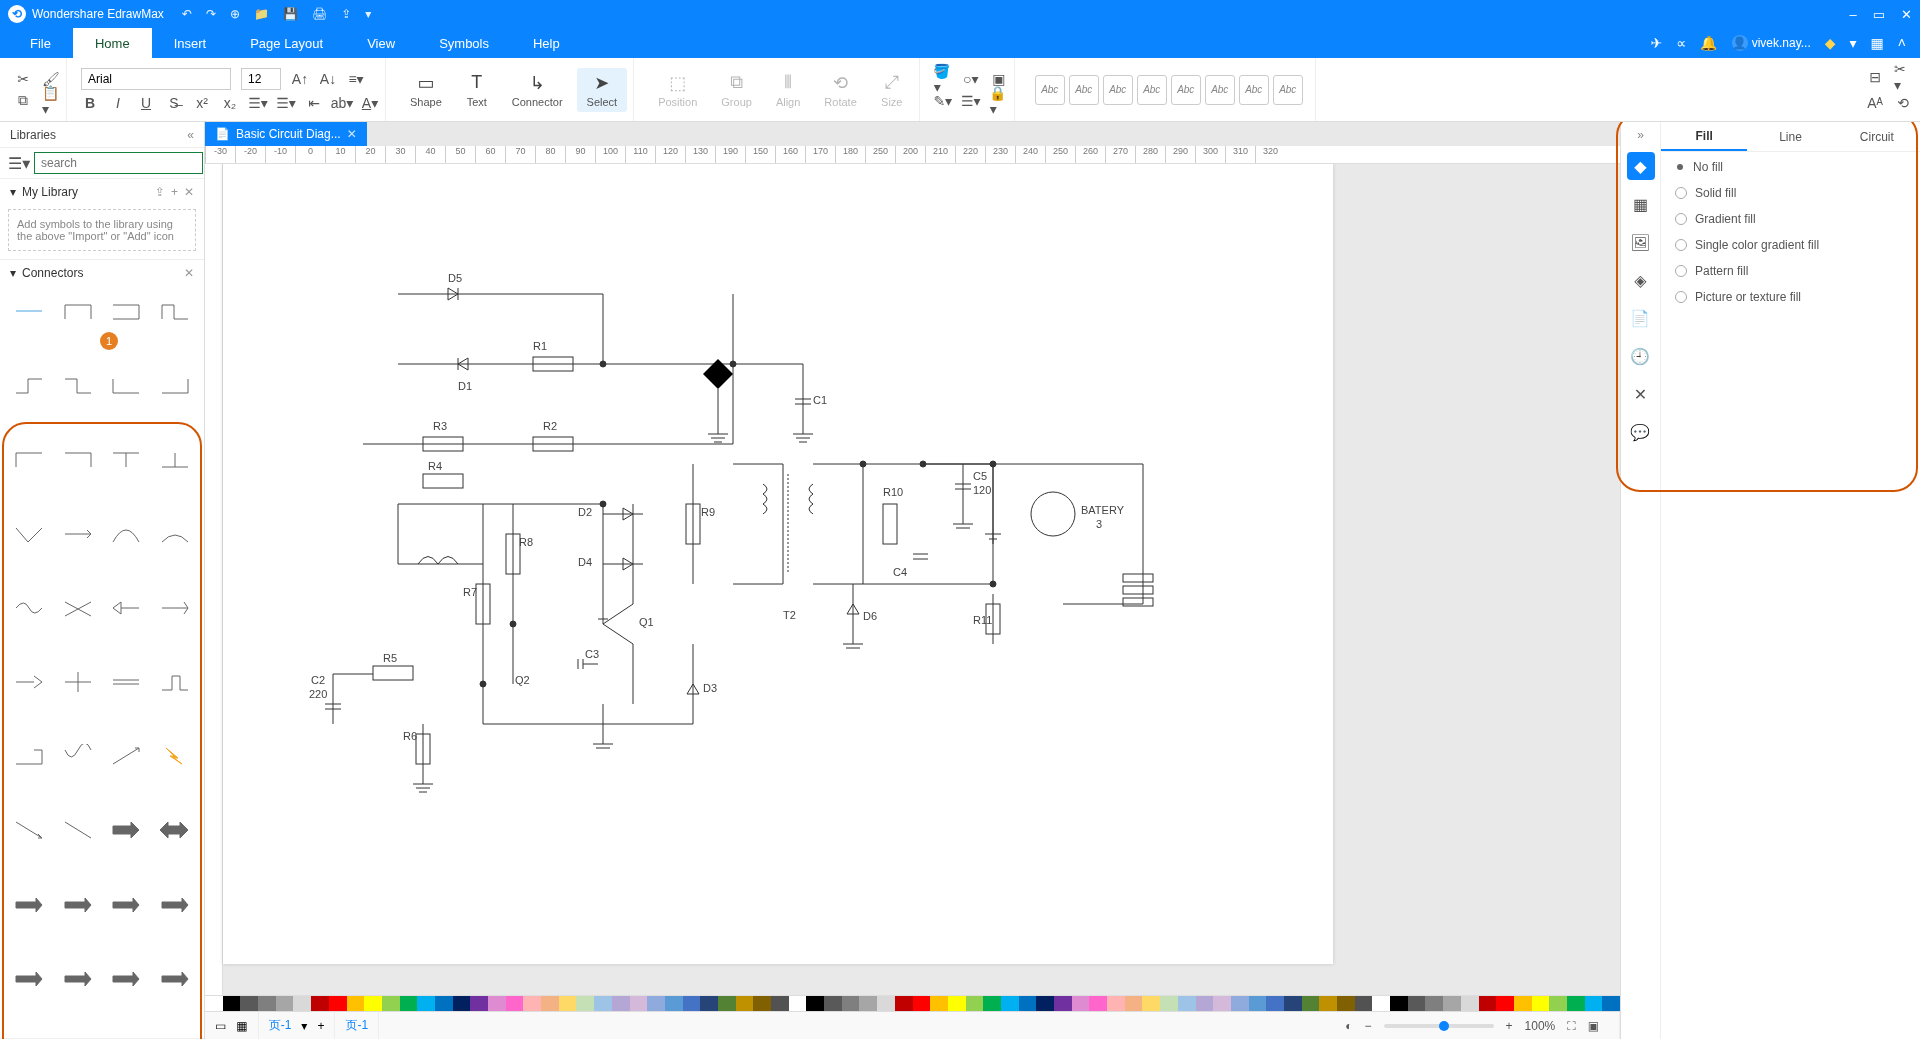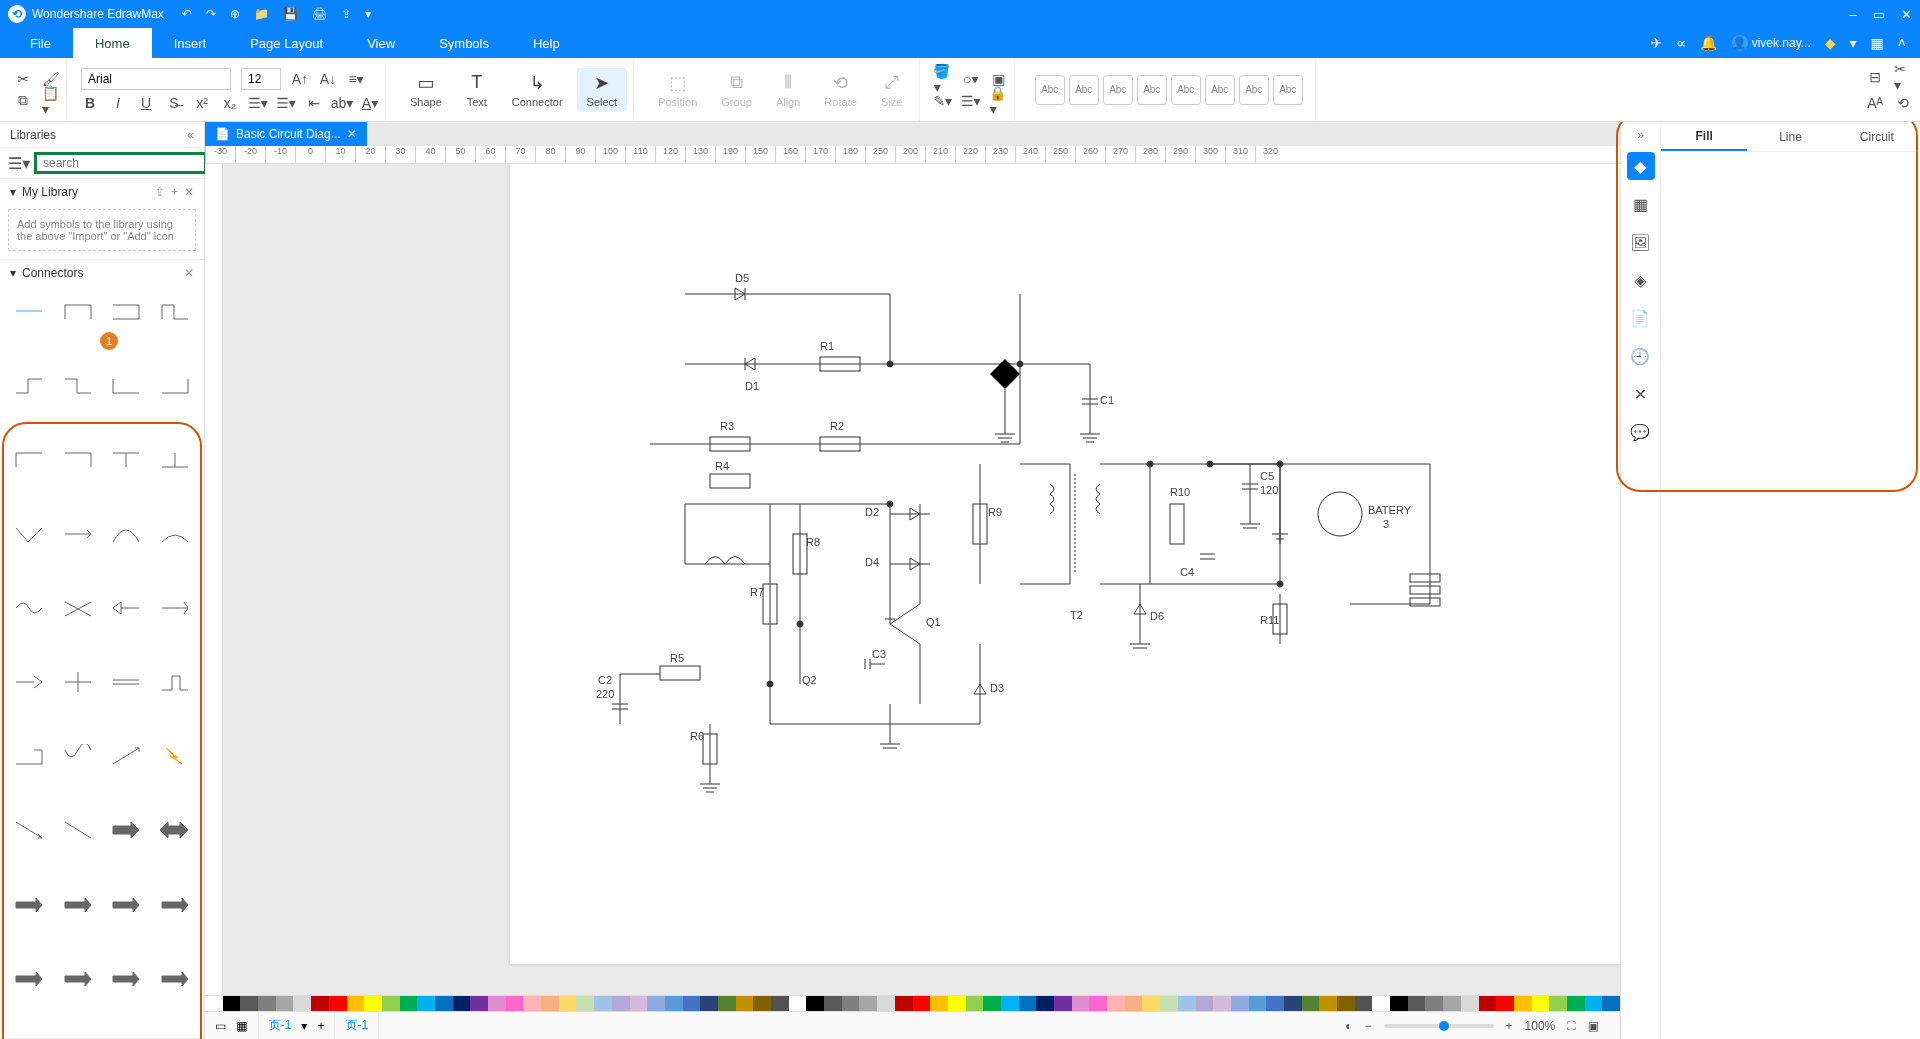--- a/index.html
+++ b/index.html
@@ -39,21 +39,21 @@
 .ribbon .right-tools { margin-left: auto; display: flex; flex-direction: column; gap: 8px; }
 
 
 .main { display: flex; flex: 1; overflow: hidden; }
 
 
 .left-panel { width: 205px; display: flex; flex-direction: column; border-right: 1px solid #ddd; position: relative; }
 .lp-header { height: 26px; border-bottom: 1px solid #eee; display: flex; align-items: center; padding: 0 10px; font-size: 12px; color: #444; justify-content: space-between; }
 .lp-header .collapse { cursor: pointer; color: #888; }
 .lp-search { display: flex; align-items: center; padding: 4px 8px; gap: 6px; border-bottom: 1px solid #eee; }
-.lp-search input { flex: 1; border: 3px solid #15803d; height: 22px; padding: 0 6px; font-size: 12px; }
+.lp-search input { flex: 1; border: 1px solid #15803d; height: 22px; padding: 0 6px; font-size: 12px; }
 .lp-search .sicn { width: 20px; color: #555; cursor: pointer; text-align:center; }
 .lp-section { border-bottom: 1px solid #eee; }
 .lp-section .sec-hdr { padding: 6px 10px; font-size: 12px; color: #333; display: flex; align-items: center; gap: 6px; cursor: pointer; justify-content:space-between; }
 .lp-section .sec-hdr .title { display:flex; gap:6px; align-items:center; }
 .lp-section .hint { margin: 4px 8px 8px; border: 1px dashed #ccc; padding: 8px; font-size: 11px; color: #888; }
 .sec-hdr .tools { display:flex; gap:6px; color:#999; font-size:12px; }
 .shape-grid { display: grid; grid-template-columns: repeat(4, 1fr); gap: 6px; padding: 8px; overflow-y: auto; flex: 1; }
 .shape-cell { height: 34px; border: 1px solid transparent; display:flex; align-items:center; justify-content:center; cursor:pointer; }
 .shape-cell svg { width: 30px; height: 24px; stroke: #666; fill: none; stroke-width: 1; }
 .shape-cell.bolt svg path { stroke: #f5a623; fill:#f5a623; }
@@ -64,21 +64,21 @@
 
 
 .canvas-wrap { flex: 1; display: flex; flex-direction: column; position: relative; overflow: hidden; background: #f9f9f9; }
 .tab-strip { height: 24px; display: flex; align-items: center; background: #e8e8e8; }
 .doc-tab { display: flex; align-items: center; gap: 6px; padding: 0 10px; height: 100%; background: #0A84FF; color: #fff; font-size: 12px; }
 .doc-tab .close { cursor: pointer; font-size: 12px; opacity:.8; }
 .ruler-h { height: 18px; background: #fff; border-bottom: 1px solid #ddd; display: flex; font-size: 9px; color: #777; position: relative; overflow:hidden; }
 .ruler-h .tick { width: 30px; border-left: 1px solid #ccc; text-align:center; }
 .canvas-inner { flex: 1; display: flex; overflow: auto; }
 .ruler-v { width: 18px; background: #fff; border-right: 1px solid #ddd; display:flex; flex-direction:column; font-size:9px; color:#777; }
-.page-area { flex:1; background:#e9e9e9; display:flex; justify-content:flex-end; padding: 0; position:relative; }
+.page-area { flex:1; background:#e9e9e9; display:flex; justify-content:flex-start; padding: 0; position:relative; }
 .page { width: 1110px; height: 800px; background:#fff; box-shadow: 0 0 4px rgba(0,0,0,.15); position:relative; }
 
 
 .swatch-bar { height: 16px; display:flex; border-top:1px solid #ddd; }
 .swatch { flex:1; }
 
 
 .right-wrap { display:flex; position:relative; }
 .right-toolbar { width: 40px; background:#fff; border-left:1px solid #ddd; display:flex; flex-direction:column; align-items:center; padding-top:6px; gap:10px; }
 .right-toolbar .ticn { width:28px; height:28px; display:flex; align-items:center; justify-content:center; border-radius:4px; cursor:pointer; color:#555; }
@@ -235,21 +235,21 @@
       <span class="icn">🪣▾</span>
       <span class="icn">○▾</span>
       <span class="icn">▣</span>
     </div>
     <div class="rrow">
       <span class="icn">✎▾</span>
       <span class="icn">☰▾</span>
       <span class="icn">🔒▾</span>
     </div>
   </div>
-  <div class="rsec" style="flex-direction:row; align-items:center;">
+  <div class="rsec" style="flex-direction:row; align-items:center;font-style:italic;">
     <div class="style-gallery">
       <div class="style-btn">Abc</div>
       <div class="style-btn">Abc</div>
       <div class="style-btn">Abc</div>
       <div class="style-btn">Abc</div>
       <div class="style-btn">Abc</div>
       <div class="style-btn">Abc</div>
       <div class="style-btn">Abc</div>
       <div class="style-btn">Abc</div>
     </div>
@@ -835,16 +835,24 @@
       <div class="ticn">🕘</div>
       <div class="ticn">✕</div>
       <div class="ticn">💬</div>
     </div>
     <div class="right-panel">
       <div class="rp-tabs">
         <div class="rp-tab active">Fill</div>
         <div class="rp-tab">Line</div>
         <div class="rp-tab">Circuit</div>
       </div>
+      <div class="rp-body">
+        <div class="rp-opt dot">No fill</div>
+        <div class="rp-opt">Solid fill</div>
+        <div class="rp-opt">Gradient fill</div>
+        <div class="rp-opt">Single color gradient fill</div>
+        <div class="rp-opt">Pattern fill</div>
+        <div class="rp-opt">Picture or texture fill</div>
+      </div>
     </div>
   </div>
 
 </div>
 
 </body></html>

